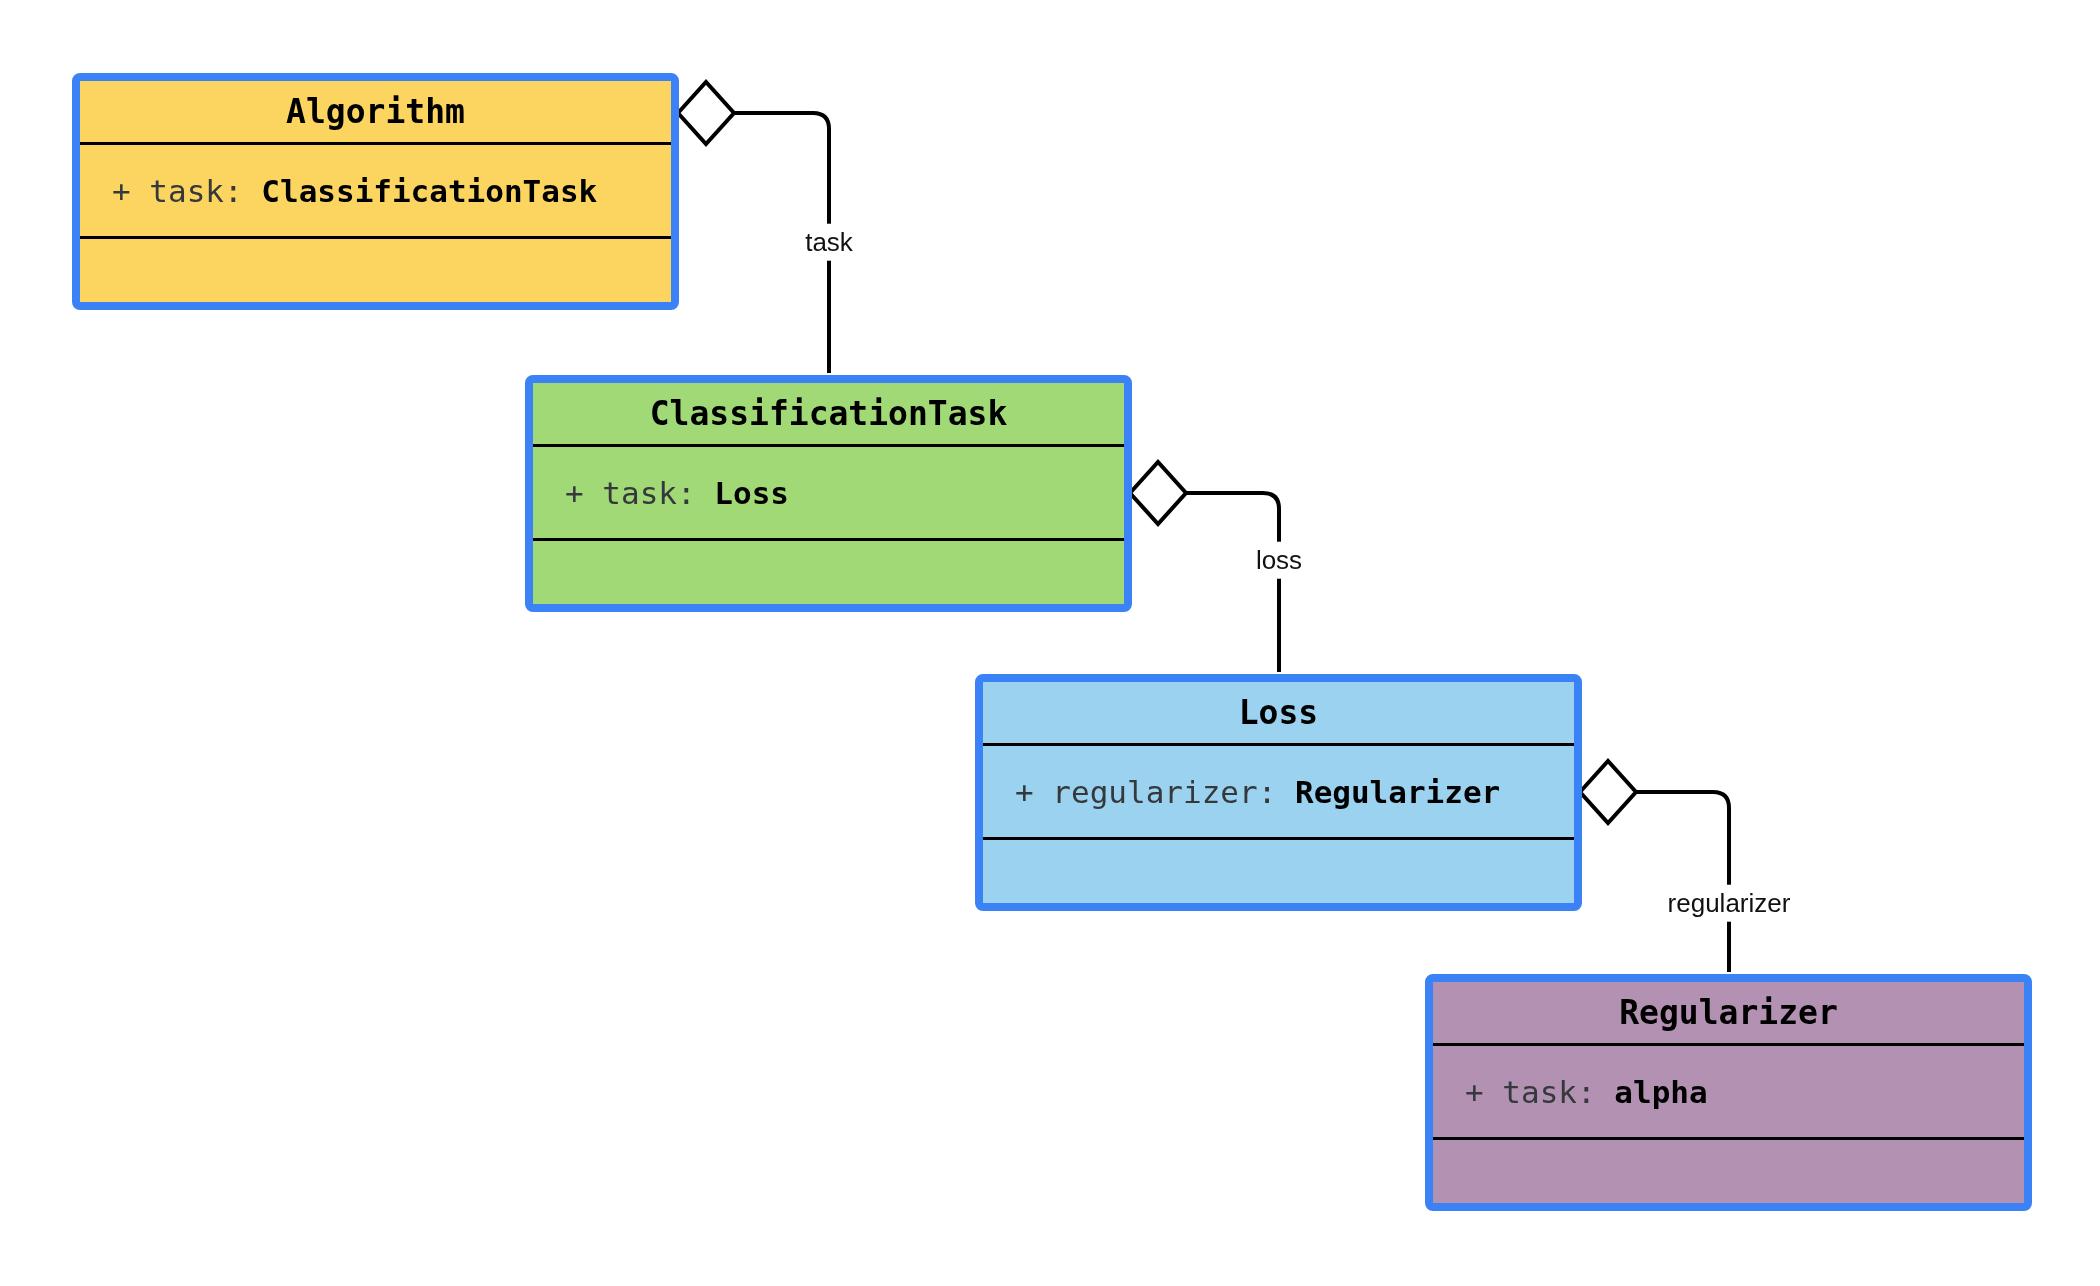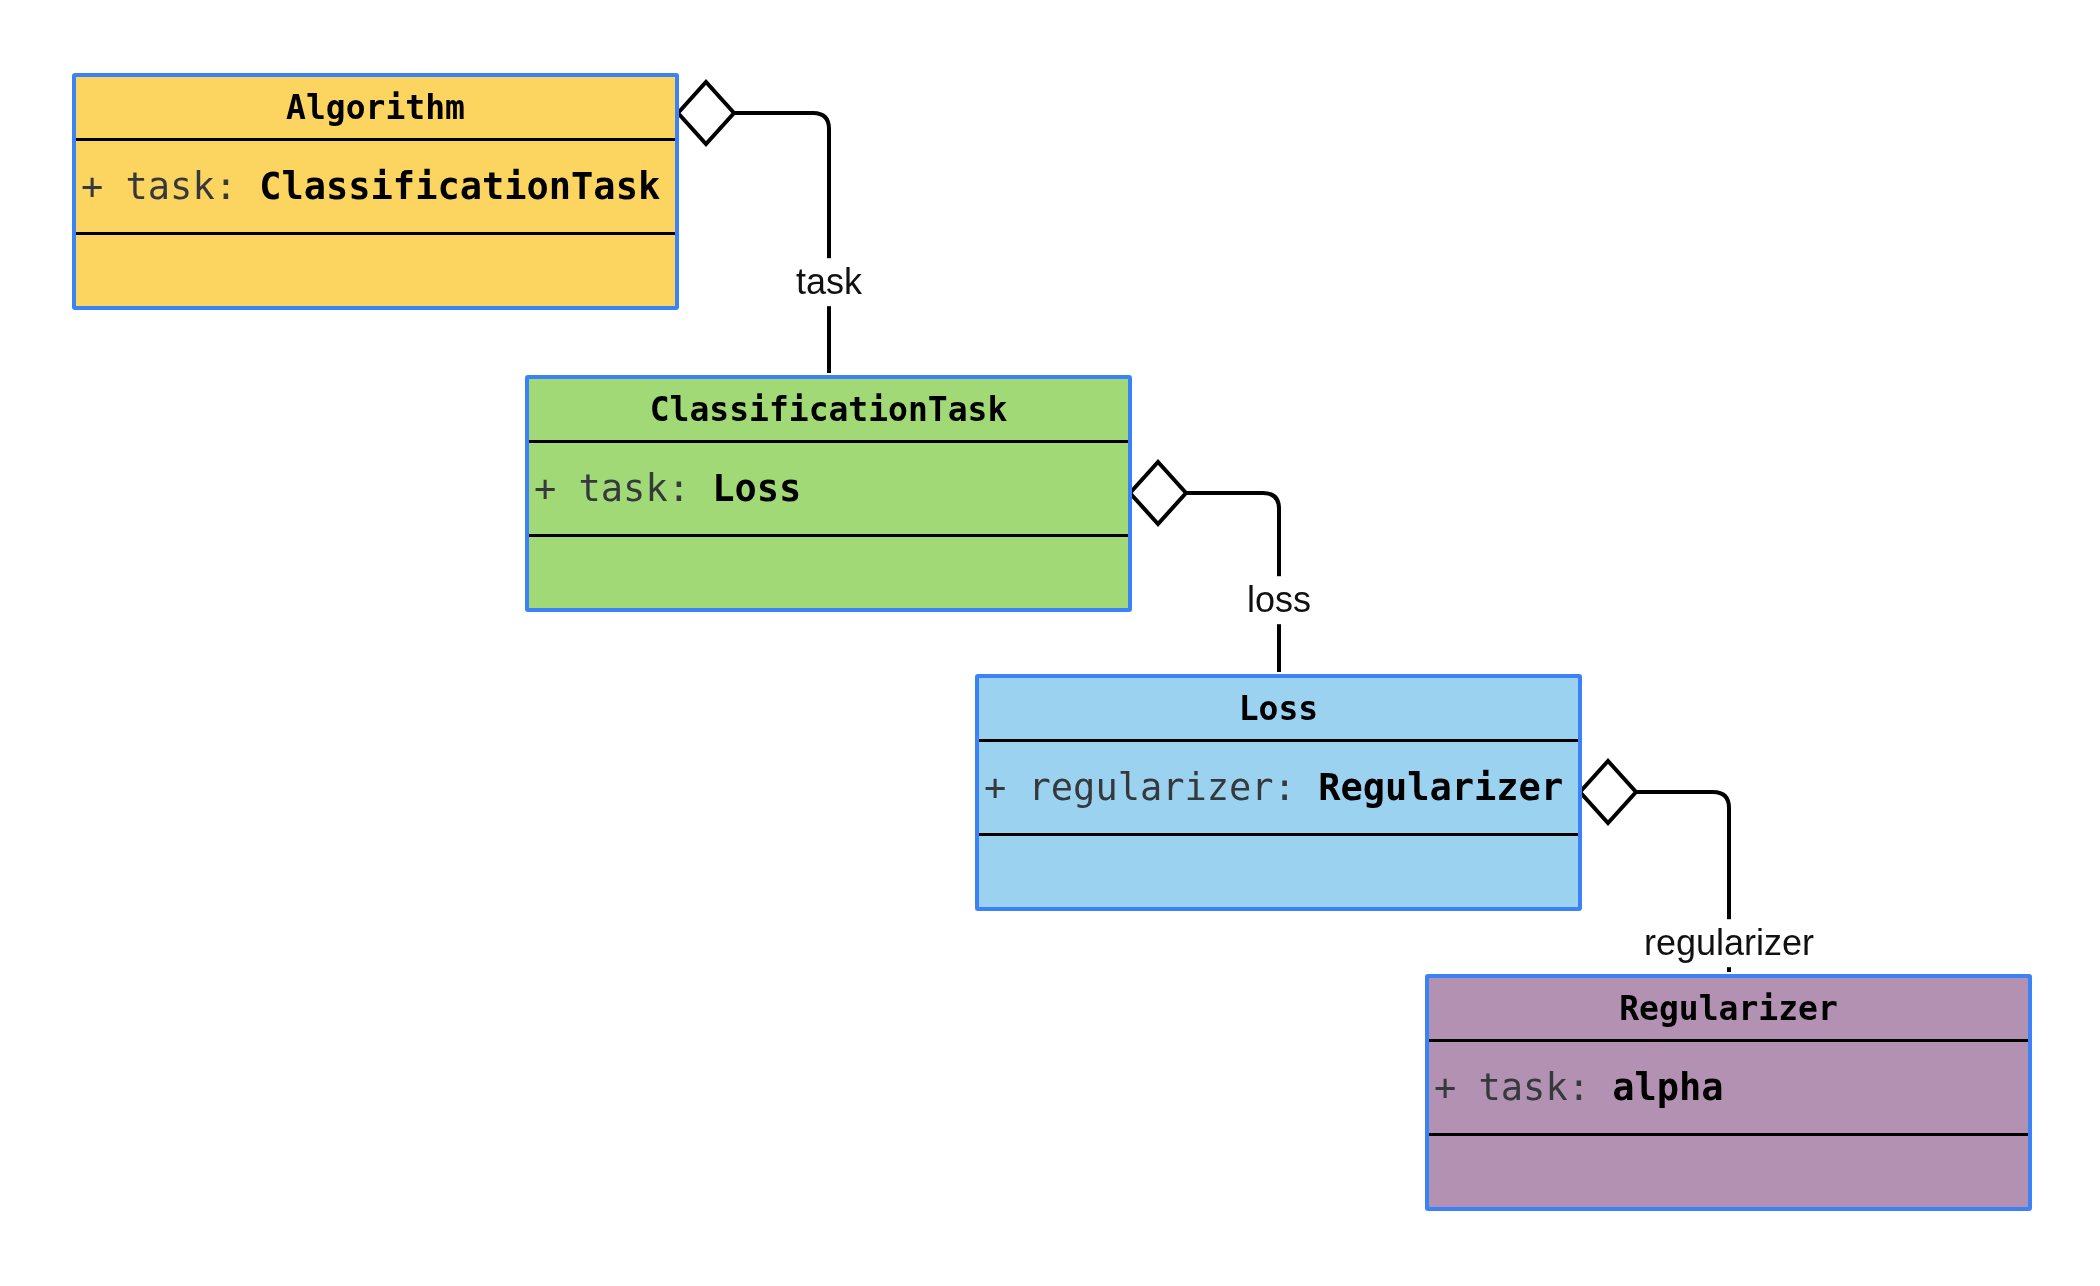--- a/index.html
+++ b/index.html
@@ -20,22 +20,22 @@
     top: 0;
     width: 2100px;
     height: 1286px;
     z-index: 1;
   }
   .uml-class {
     position: absolute;
     width: 607px;
     height: 237px;
     box-sizing: border-box;
-    border: 4px solid #3b82f6;
-    border-radius: 3px;
+    border: 8px solid #3b82f6;
+    border-radius: 8px;
     display: flex;
     flex-direction: column;
     z-index: 2;
   }
   .uml-title {
     height: 61px;
     flex: 0 0 61px;
     border-bottom: 3px solid #000000;
     display: flex;
     align-items: center;
@@ -43,22 +43,22 @@
     font-weight: bold;
     font-size: 33px;
     color: #000000;
   }
   .uml-attrs {
     height: 91px;
     flex: 0 0 91px;
     border-bottom: 3px solid #000000;
     display: flex;
     align-items: center;
-    padding-left: 5px;
-    font-size: 37px;
+    padding-left: 32px;
+    font-size: 31px;
     white-space: pre;
   }
   .attr-name {
     color: #36393c;
   }
   .attr-type {
     color: #000000;
     font-weight: bold;
   }
   .uml-methods {
@@ -67,25 +67,24 @@
   .c1 { left: 72px;   top: 73px;  background: #FBD55F; }
   .c2 { left: 525px;  top: 375px; background: #A2D977; }
   .c3 { left: 975px;  top: 674px; background: #9BD2F0; }
   .c4 { left: 1425px; top: 974px; background: #B391B3; }
   .edge-label {
     position: absolute;
     transform: translate(-50%, -50%);
     background: #ffffff;
     padding: 4px 8px;
     font-family: "Liberation Sans", sans-serif;
-    font-size: 36px;
+    font-size: 26px;
     color: #111111;
     z-index: 3;
     line-height: 1.1;
-    margin-top: 40px;
   }
   .lbl-task        { left: 829px;  top: 242px; }
   .lbl-loss        { left: 1279px; top: 560px; }
   .lbl-regularizer { left: 1729px; top: 903px; }
 </style>
 </head>
 <body>
 
 <div class="canvas">
 

